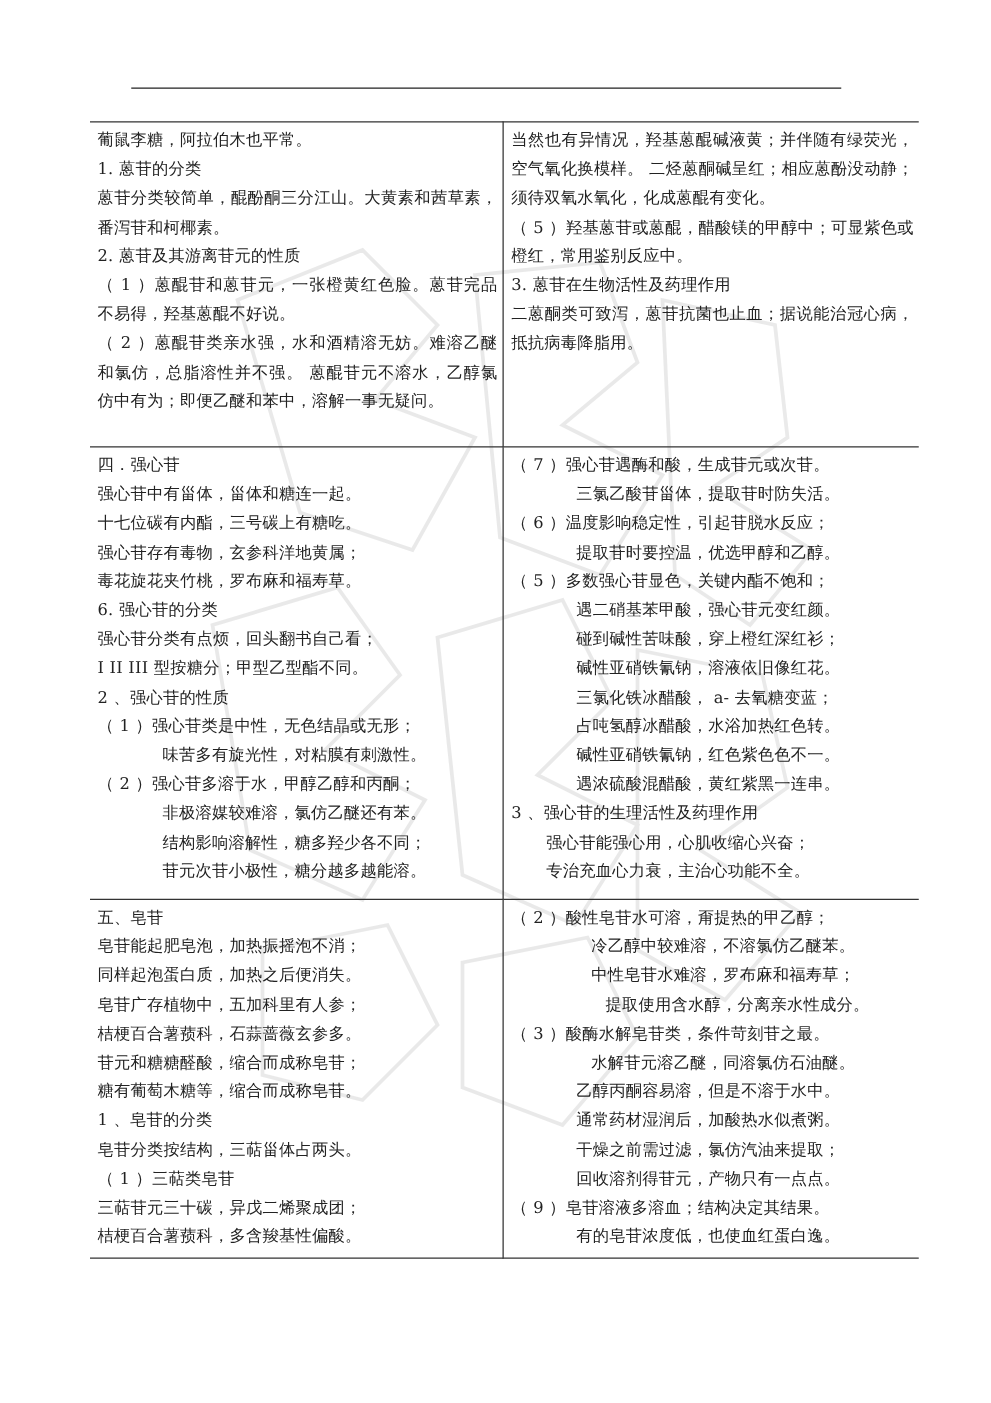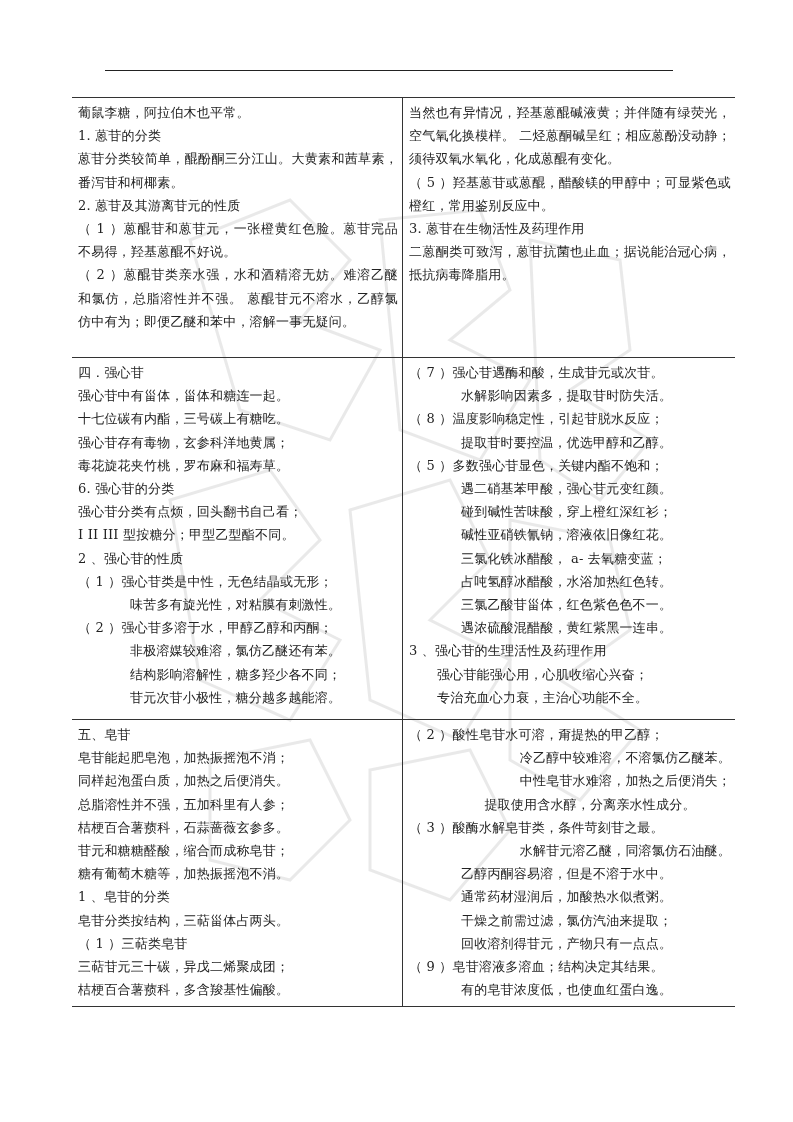--- a/index.html
+++ b/index.html
@@ -60,21 +60,21 @@
   .line {
     white-space: nowrap;
     overflow: hidden;
     letter-spacing: 0.2px;
   }
   .line.wrap {
     white-space: normal;
     text-align: justify;
   }
   .ind1 { padding-left: 52px; }
-  .ind2 { padding-left: 64px; text-align: right; }
+  .ind2 { padding-left: 64px; }
   .ind4 { padding-left: 40px; text-align: center; }
   .ind5 { padding-left: 28px; }
   tr.r1 td { height: 254px; }
   tr.r2 td { height: 356px; }
   tr.r3 td { height: 281px; }
 </style>
 </head>
 <body>
 
 <div class="header-rule"></div>
@@ -124,56 +124,56 @@
       <div class="line">2 、强心苷的性质</div>
       <div class="line">（ 1 ）强心苷类是中性，无色结晶或无形；</div>
       <div class="line ind1">味苦多有旋光性，对粘膜有刺激性。</div>
       <div class="line">（ 2 ）强心苷多溶于水，甲醇乙醇和丙酮；</div>
       <div class="line ind1">非极溶媒较难溶，氯仿乙醚还有苯。</div>
       <div class="line ind1">结构影响溶解性，糖多羟少各不同；</div>
       <div class="line ind1">苷元次苷小极性，糖分越多越能溶。</div>
     </td>
     <td class="right">
       <div class="line">（ 7 ）强心苷遇酶和酸，生成苷元或次苷。</div>
-      <div class="line ind1">水解影响因素多，提取苷时防失活。</div>
-      <div class="line">（ 8 ）温度影响稳定性，引起苷脱水反应；</div>
+      <div class="line ind1">三氯乙酸苷甾体，提取苷时防失活。</div>
+      <div class="line">（ 6 ）温度影响稳定性，引起苷脱水反应；</div>
       <div class="line ind1">提取苷时要控温，优选甲醇和乙醇。</div>
       <div class="line">（ 5 ）多数强心苷显色，关键内酯不饱和；</div>
       <div class="line ind1">遇二硝基苯甲酸，强心苷元变红颜。</div>
       <div class="line ind1">碰到碱性苦味酸，穿上橙红深红衫；</div>
       <div class="line ind1">碱性亚硝铁氰钠，溶液依旧像红花。</div>
       <div class="line ind1">三氯化铁冰醋酸，  a- 去氧糖变蓝；</div>
       <div class="line ind1">占吨氢醇冰醋酸，水浴加热红色转。</div>
-      <div class="line ind1">三氯乙酸苷甾体，红色紫色色不一。</div>
+      <div class="line ind1">碱性亚硝铁氰钠，红色紫色色不一。</div>
       <div class="line ind1">遇浓硫酸混醋酸，黄红紫黑一连串。</div>
       <div class="line">3 、强心苷的生理活性及药理作用</div>
       <div class="line ind5">强心苷能强心用，心肌收缩心兴奋；</div>
       <div class="line ind5">专治充血心力衰，主治心功能不全。</div>
     </td>
   </tr>
 
   <tr class="r3">
     <td class="left">
       <div class="line">五、皂苷</div>
       <div class="line">皂苷能起肥皂泡，加热振摇泡不消；</div>
       <div class="line">同样起泡蛋白质，加热之后便消失。</div>
-      <div class="line">总脂溶性并不强，五加科里有人参；</div>
+      <div class="line">皂苷广存植物中，五加科里有人参；</div>
       <div class="line">桔梗百合薯蓣科，石蒜蔷薇玄参多。</div>
       <div class="line">苷元和糖糖醛酸，缩合而成称皂苷；</div>
-      <div class="line">糖有葡萄木糖等，加热振摇泡不消。</div>
+      <div class="line">糖有葡萄木糖等，缩合而成称皂苷。</div>
       <div class="line">1 、皂苷的分类</div>
       <div class="line">皂苷分类按结构，三萜甾体占两头。</div>
       <div class="line">（ 1 ）三萜类皂苷</div>
       <div class="line">三萜苷元三十碳，异戊二烯聚成团；</div>
       <div class="line">桔梗百合薯蓣科，多含羧基性偏酸。</div>
     </td>
     <td class="right">
       <div class="line">（ 2 ）酸性皂苷水可溶，甭提热的甲乙醇；</div>
       <div class="line ind2">冷乙醇中较难溶，不溶氯仿乙醚苯。</div>
-      <div class="line ind2">中性皂苷水难溶，加热之后便消失；</div>
+      <div class="line ind2">中性皂苷水难溶，罗布麻和福寿草；</div>
       <div class="line ind4">提取使用含水醇，分离亲水性成分。</div>
       <div class="line">（ 3 ）酸酶水解皂苷类，条件苛刻苷之最。</div>
       <div class="line ind2">水解苷元溶乙醚，同溶氯仿石油醚。</div>
       <div class="line ind1">乙醇丙酮容易溶，但是不溶于水中。</div>
       <div class="line ind1">通常药材湿润后，加酸热水似煮粥。</div>
       <div class="line ind1">干燥之前需过滤，氯仿汽油来提取；</div>
       <div class="line ind1">回收溶剂得苷元，产物只有一点点。</div>
       <div class="line">（ 9 ）皂苷溶液多溶血；结构决定其结果。</div>
       <div class="line ind1">有的皂苷浓度低，也使血红蛋白逸。</div>
     </td>

